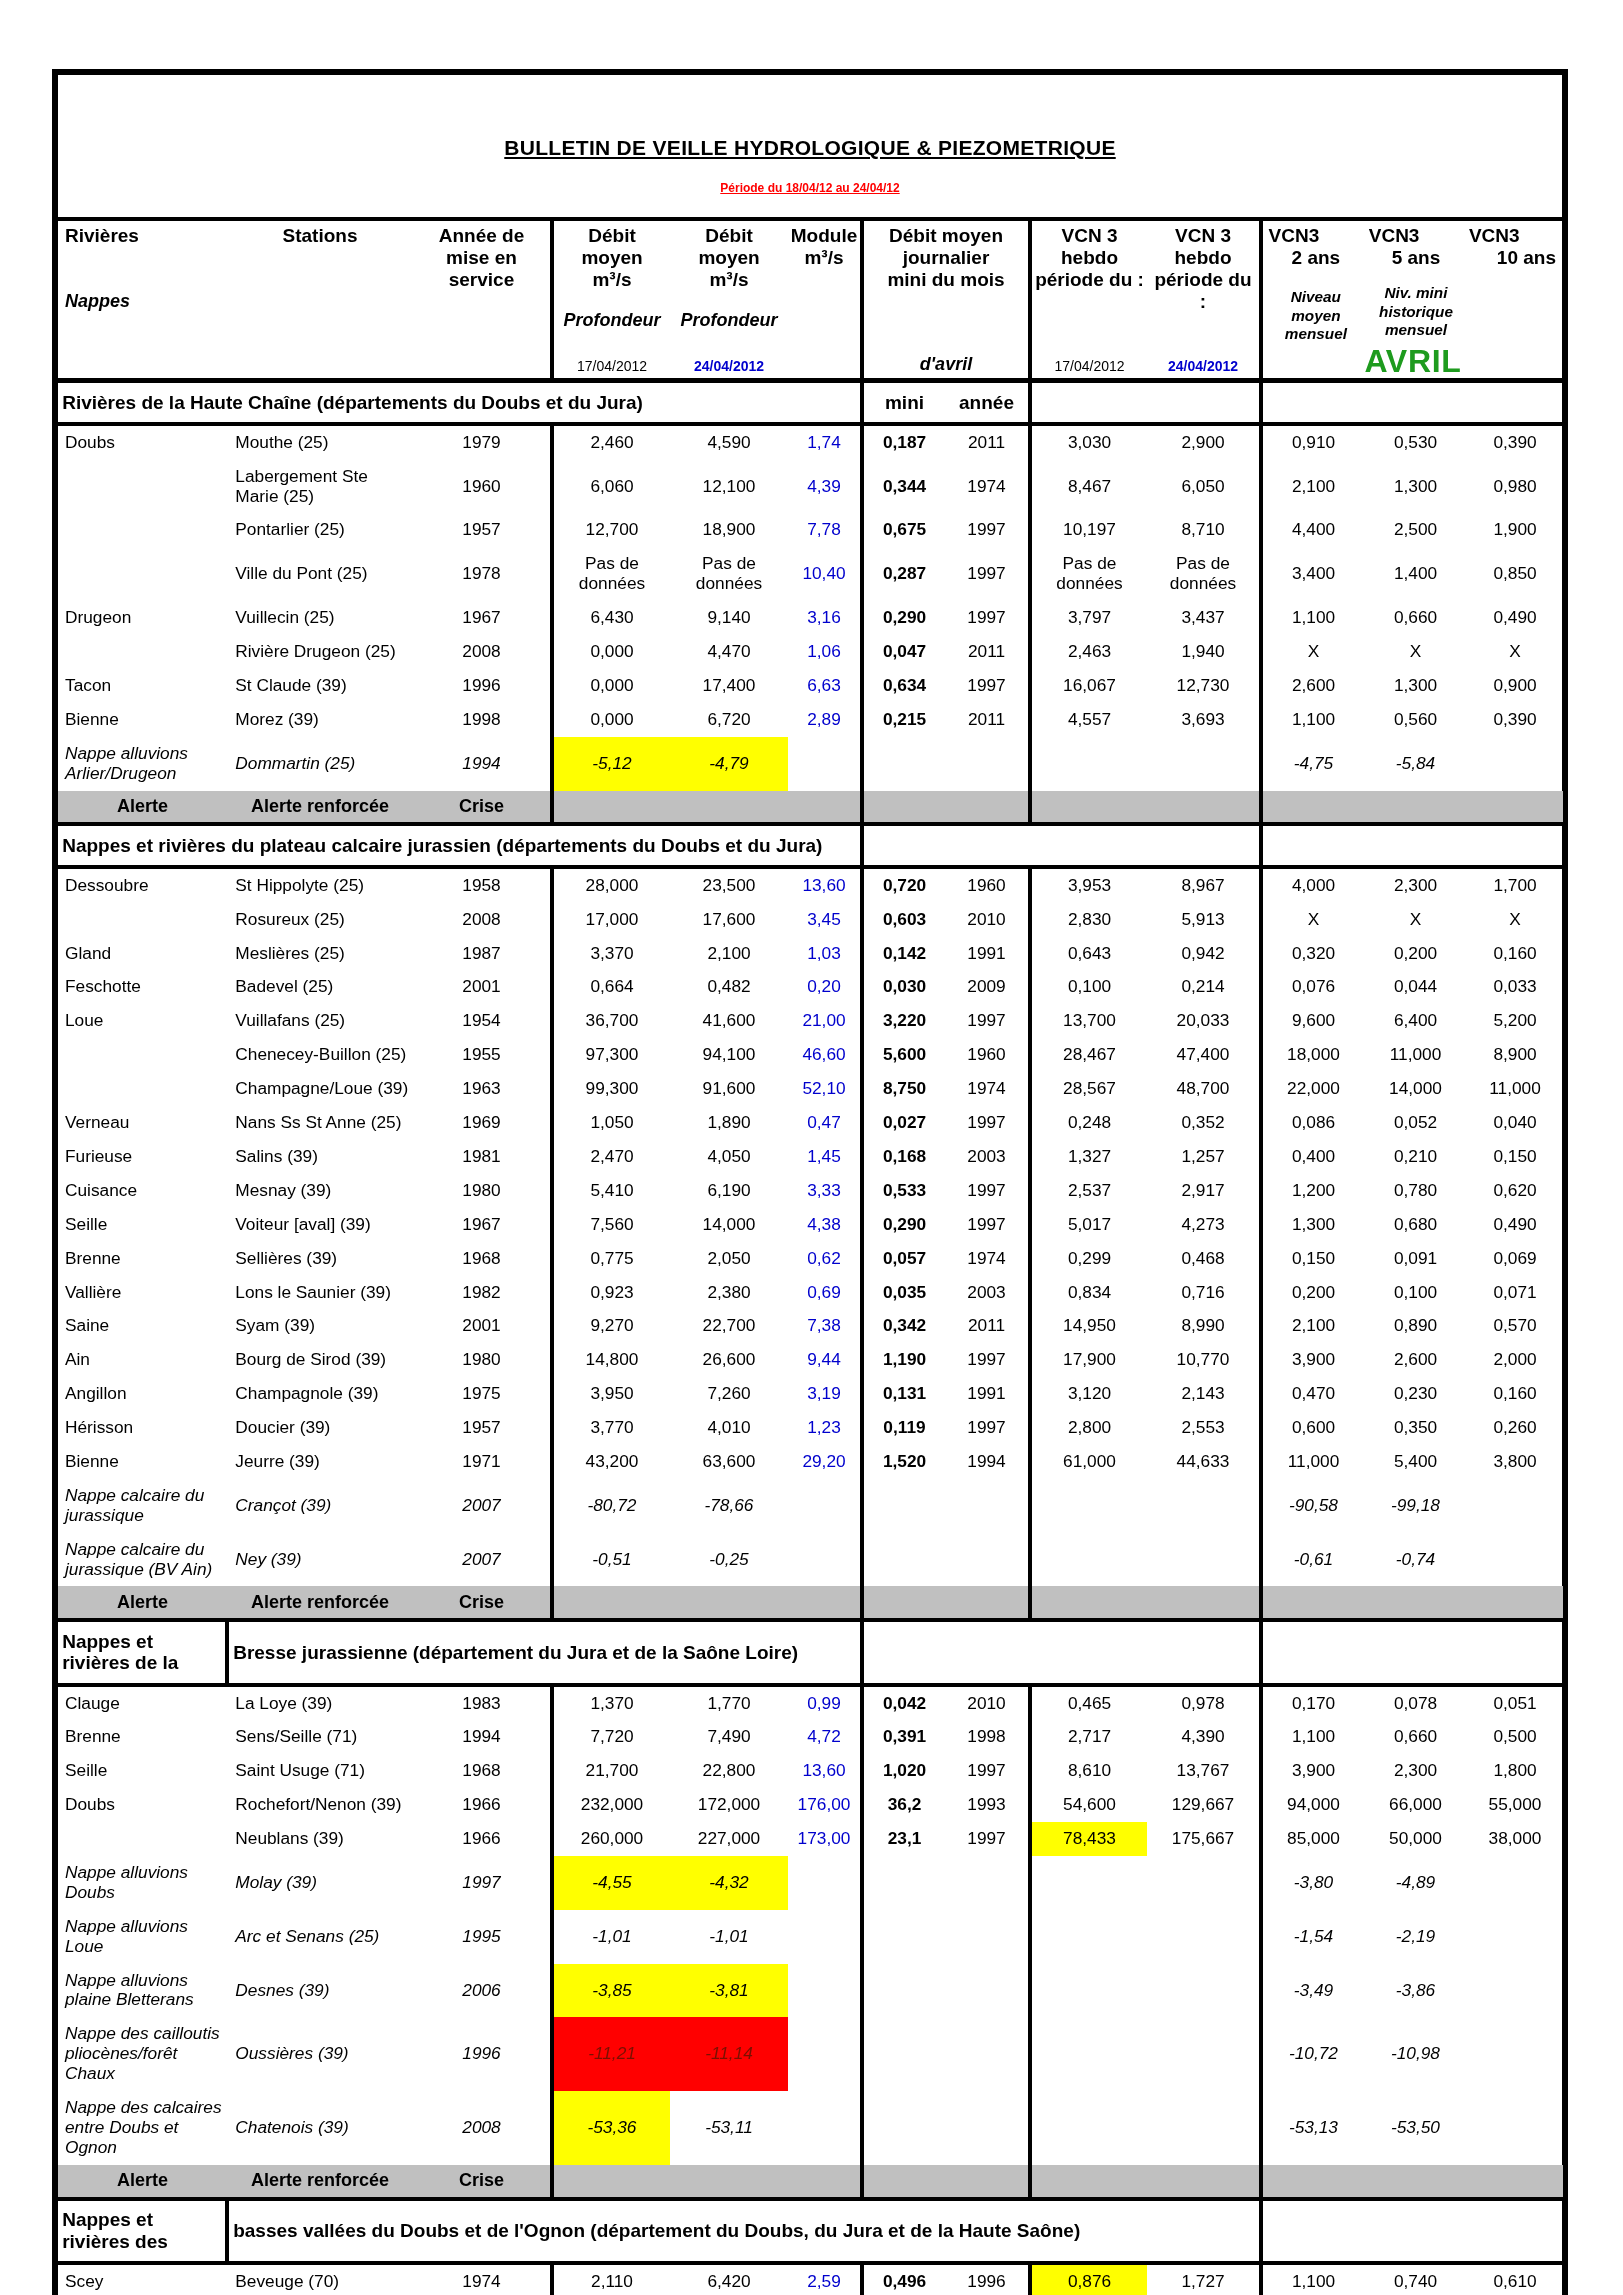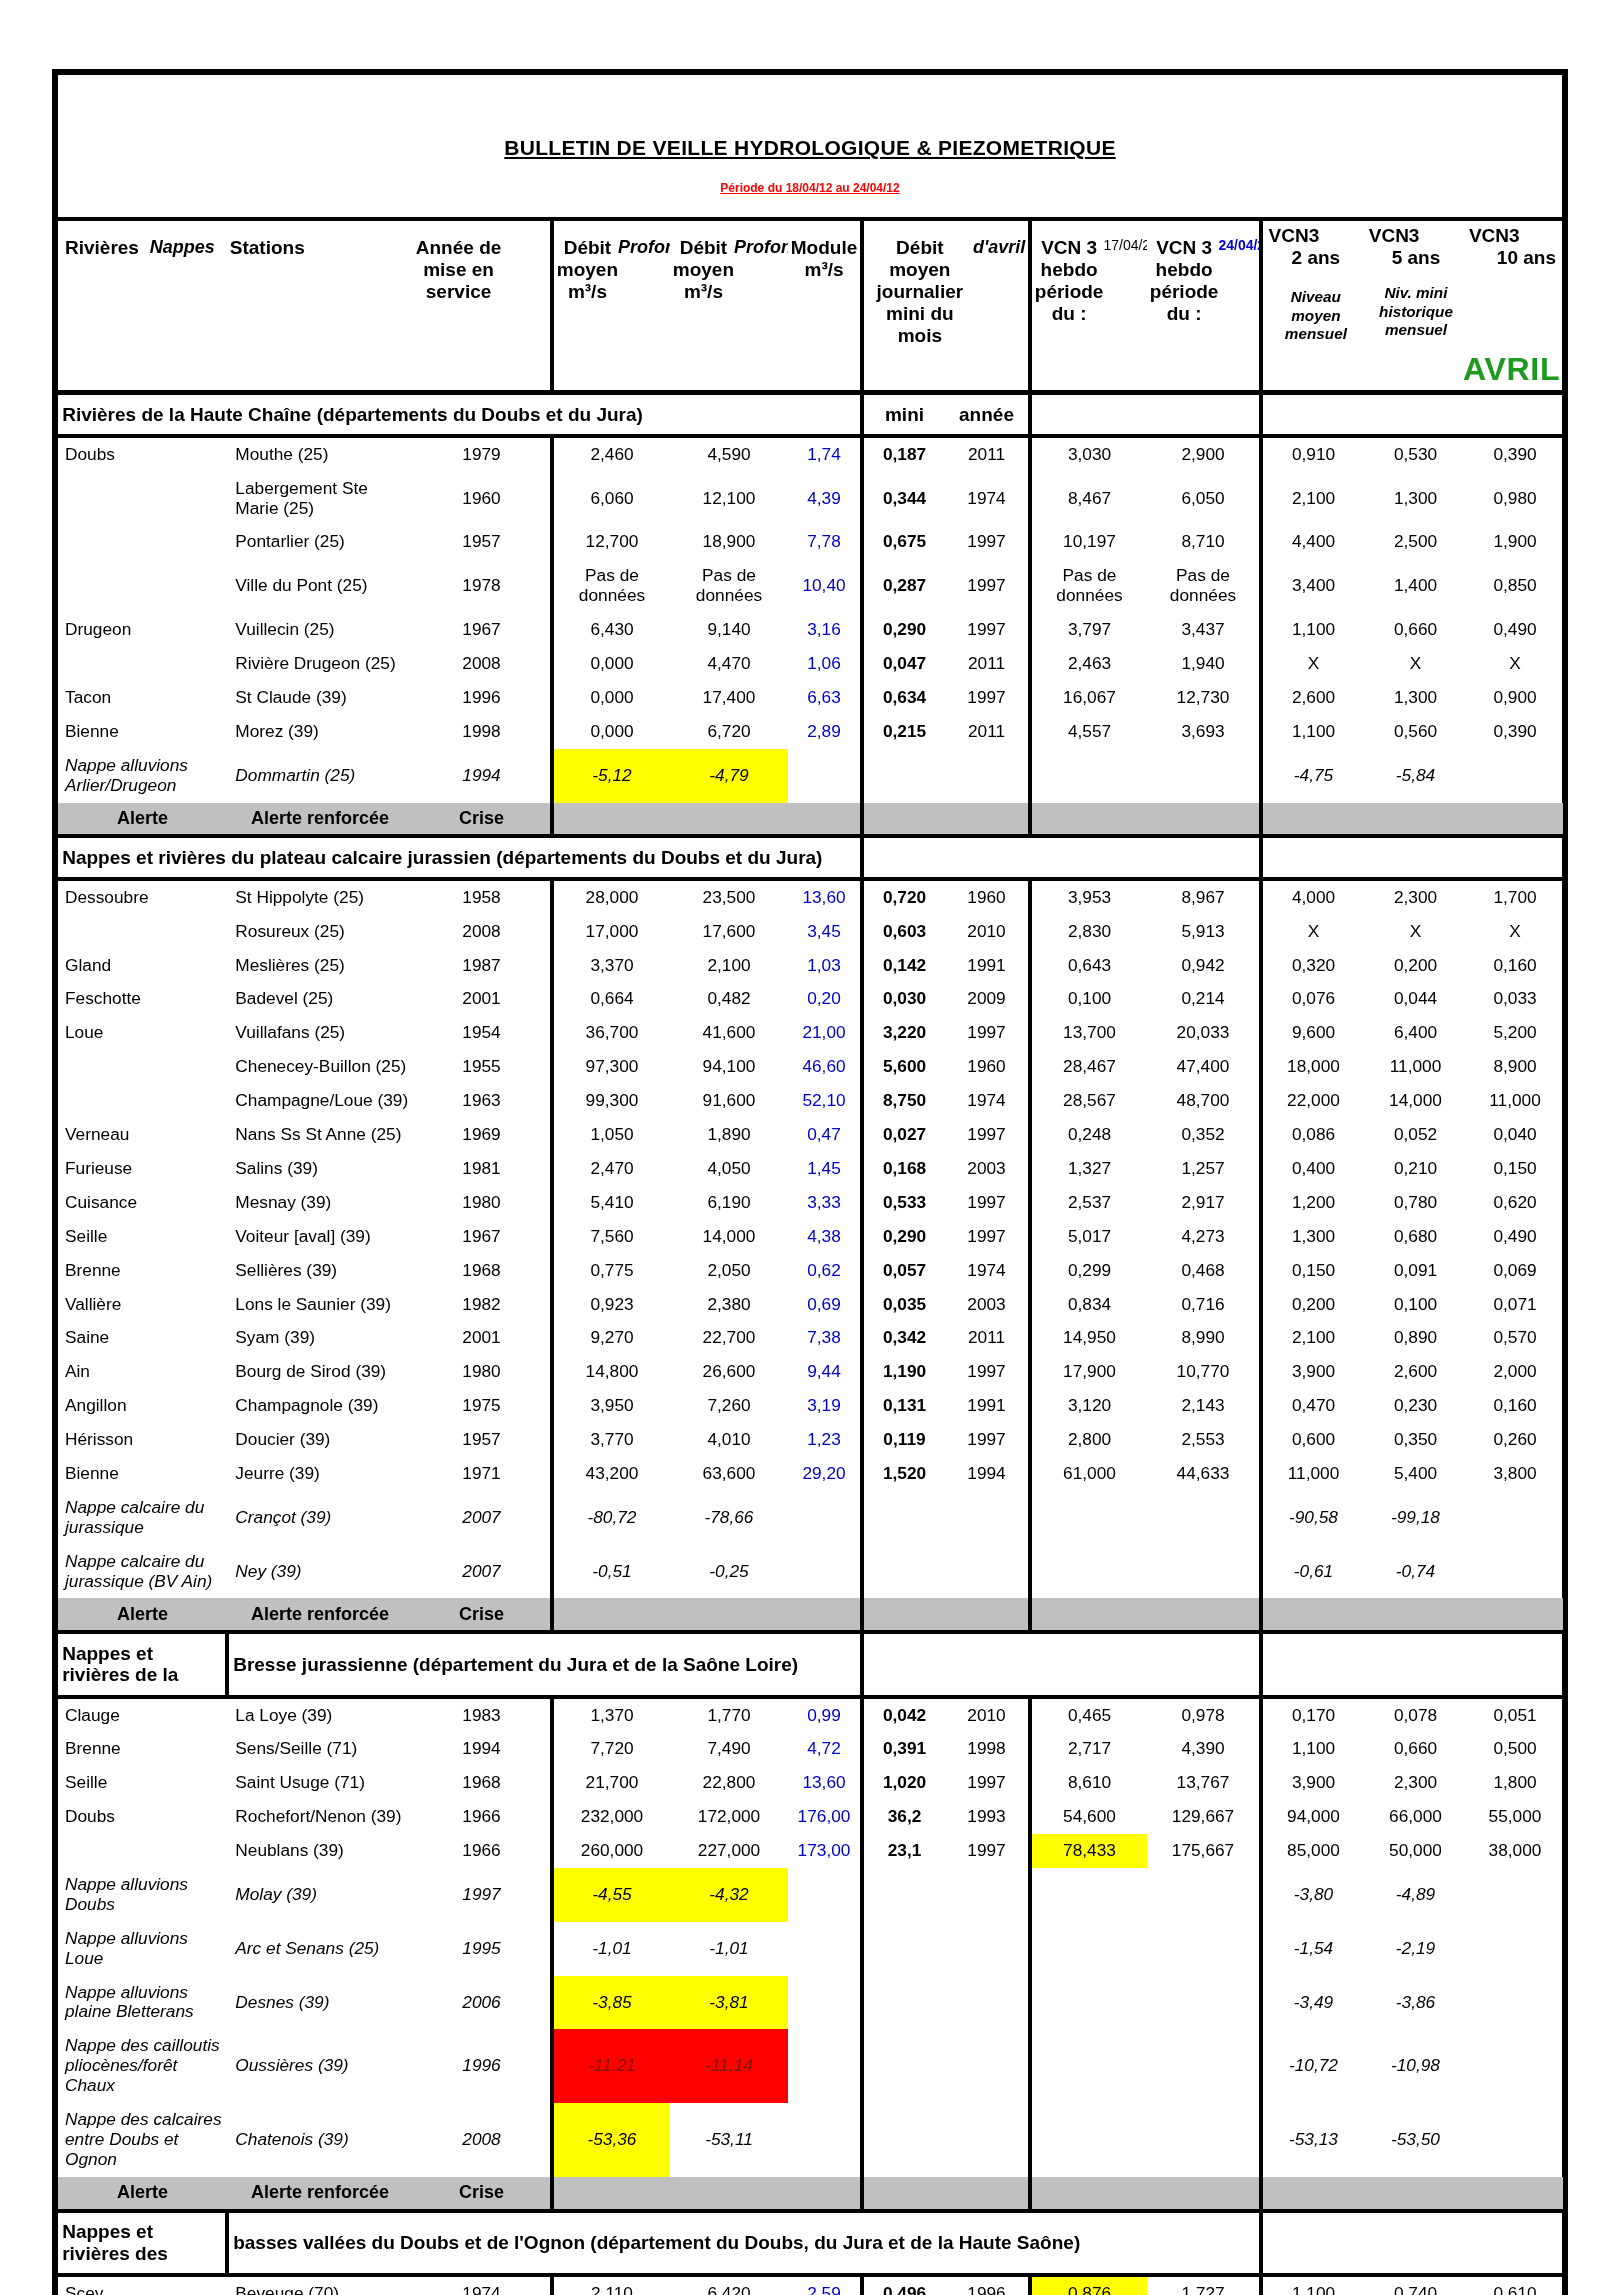--- a/index.html
+++ b/index.html
@@ -10,30 +10,30 @@
   .doc-title{font-size:21px;font-weight:bold;text-decoration:underline;color:#000;letter-spacing:0.3px;}
   .doc-period{margin-top:21px;font-size:12px;font-weight:bold;text-decoration:underline;color:#ff0000;}
   table{border-collapse:collapse;table-layout:fixed;width:100%;}
   td{vertical-align:middle;font-size:17.3px;line-height:1.15;padding:7px 2.8px;color:#000;
      overflow:hidden;}
   
   .blt{border-left:4.2px solid #000;}
   .brt{border-right:4.2px solid #000;}
   
   .hdr td{height:149px;vertical-align:top;border-bottom:5.6px solid #000;padding:4.2px 2.8px;}
-  .hstack{display:flex;flex-direction:row;height:149px;margin-top:12px;}
+  .hstack{display:flex;flex-direction:column;height:149px;}
   .hlabel{font-weight:bold;font-size:19px;text-align:center;}
   .hleft{text-align:left;padding-left:4.2px;}
   .hital{font-weight:bold;font-style:italic;font-size:18px;text-align:center;}
   .hsmall{font-weight:bold;font-style:italic;font-size:15.3px;text-align:center;line-height:1.2;}
   .hdate{font-size:14px;text-align:center;}
   .blue{color:#0000cd;font-weight:bold;}
   .sp1{flex:1;} .sp2{flex:1.4;}
   .vcngrid{display:grid;grid-template-columns:1fr 1fr .94fr;height:149px;}
-  .vcn-bot{grid-column:1/-1;align-self:end;text-align:right;padding-bottom:6px;margin-top:8px;}
+  .vcn-bot{grid-column:1/-1;align-self:end;text-align:center;padding-bottom:6px;}
   .avril{font-size:32px;font-weight:bold;color:#1e9b1e;letter-spacing:0.7px;}
   
   .sec-row td{border-bottom:4.2px solid #000;font-weight:bold;font-size:19px;padding:8.3px 4.2px;}
   
   .al-row td{background:#c0c0c0;border-bottom:4.9px solid #000;font-weight:bold;font-size:18px;
     text-align:center;padding:5.6px 2.8px;}
   
   .rc{text-align:left;padding-left:7px;}
   .sc{text-align:left;padding-left:8.3px;}
   .num{text-align:center;}

